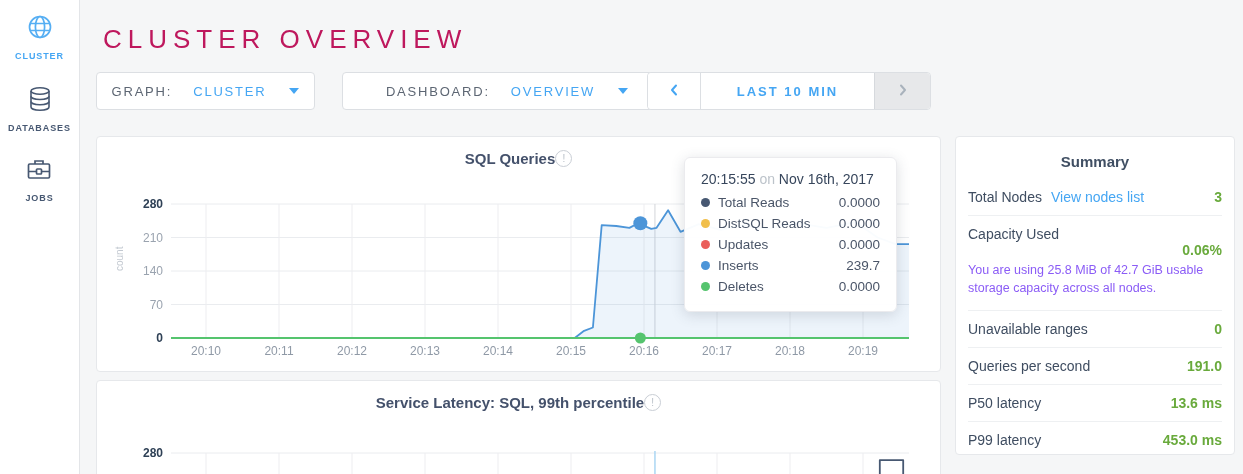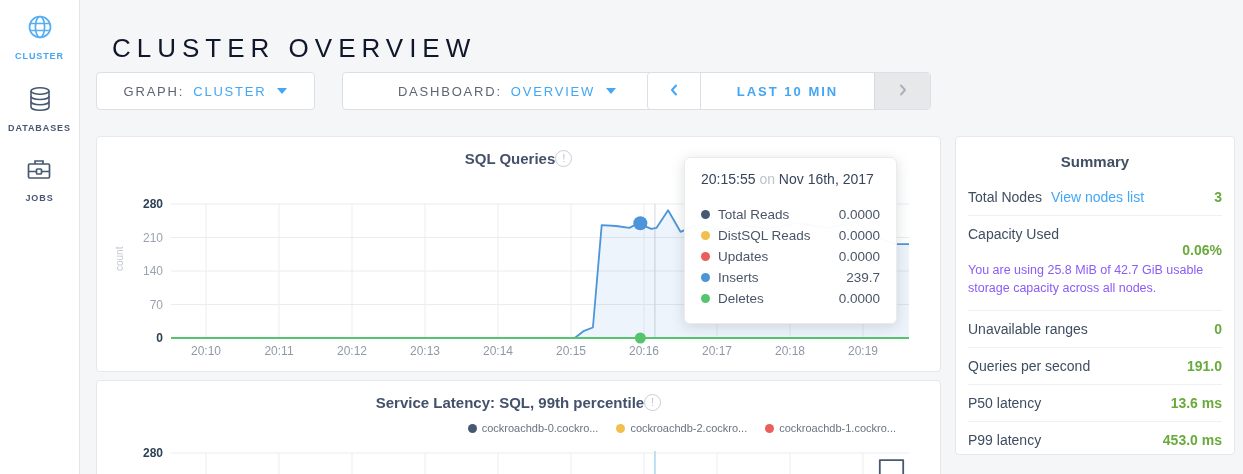--- a/index.html
+++ b/index.html
@@ -9,27 +9,27 @@
   
   .sidebar{position:absolute;left:0;top:0;width:80px;height:100%;background:#fff;
            border-right:1px solid #e3e5e8;display:flex;flex-direction:column;align-items:center;
            padding-top:13px;box-sizing:border-box;z-index:3;}
   .nav-item{display:flex;flex-direction:column;align-items:center;gap:6px;margin-bottom:24px;
             cursor:pointer;text-decoration:none;}
   .nav-label{font-size:9px;font-weight:bold;letter-spacing:.9px;color:#475872;}
   .nav-item.active .nav-label{color:#45a6f3;}
 
   
-  .page-title{position:absolute;left:96px;top:17px;margin:16px;font-size:26px;font-weight:500;
-              letter-spacing:6px;color:#0f172a;}
+  .page-title{position:absolute;left:96px;top:17px;margin:7px;font-size:26px;font-weight:500;
+              letter-spacing:6px;color:#be185d;}
 
   
   .ctrl{position:absolute;top:72px;height:38px;background:#fff;border:1px solid #dcdfe3;
         border-radius:4px;box-sizing:border-box;display:flex;align-items:center;justify-content:center;gap:22px;}
-  .dropdown{gap:9px;cursor:pointer;}
+  .dropdown{gap:21px;cursor:pointer;}
   .dd-graph{left:96px;width:219px;}
   .dd-dash{left:342px;width:330px;}
   .dd-label{font-size:13px;color:#5d6673;letter-spacing:1.8px;}
   .dd-value{font-size:13px;color:#45a6f3;letter-spacing:1.8px;}
   .caret{width:0;height:0;border-left:5px solid transparent;border-right:5px solid transparent;
          border-top:6px solid #45a6f3;margin-left:2px;}
   .timewindow{left:647px;width:284px;padding:0;overflow:hidden;align-items:stretch;}
   .tw-btn{width:53px;border:none;background:#fff;display:flex;align-items:center;
           justify-content:center;cursor:pointer;padding:0;}
   .tw-prev{border-right:1px solid #dcdfe3;border-radius:3px 0 0 3px;}
@@ -51,21 +51,21 @@
   svg text{font-family:"Liberation Sans",sans-serif;}
 
   .legend{position:absolute;top:41px;right:44px;display:flex;gap:18px;align-items:center;z-index:2;}
   .legend-item{display:flex;align-items:center;gap:5px;font-size:11px;color:#6a7380;}
   .ldot{width:9px;height:9px;border-radius:50%;flex:none;}
 
   
   .tooltip{position:absolute;left:587px;top:20px;width:213px;background:rgba(255,255,255,.97);
            border:1px solid #ebebee;border-radius:6px;box-shadow:0 3px 14px rgba(60,70,90,.18);
            padding:13px 16px 11px;box-sizing:border-box;z-index:5;}
-  .tt-head{font-size:14px;color:#37465c;margin-bottom:20px;}
+  .tt-head{font-size:14px;color:#37465c;margin-bottom:8px;}
   .tt-on{color:#bcc3ca;}
   .tt-row{display:flex;align-items:center;gap:8px;margin:6px 0;font-size:13.5px;color:#4a5568;text-align:right;}
   .dot{width:9px;height:9px;border-radius:50%;flex:none;}
   .tt-value{margin-left:auto;}
 
   
   .summary{left:955px;top:136px;width:280px;height:319px;padding:0 12px;}
   .sum-title{text-align:center;font-size:15px;color:#404f63;margin:16px 0 9px;font-weight:bold;}
   .sum-row{display:flex;align-items:baseline;padding:10px 0;border-top:1px solid #eef0f2;
            font-size:14px;color:#3f4d61;text-align:right;}
@@ -225,34 +225,20 @@
         <span class="tt-value">0.0000</span>
       </div>
     </div>
   </section>
 
   <section class="card card2">
     <div class="chart-title-row">
       <span class="chart-title">Service Latency: SQL, 99th percentile</span>
       <span class="info-icon"></span>
     </div>
-    <div class="legend">
-      <span class="legend-item">
-        <span class="ldot" style="background: rgb(71, 88, 114);"></span>
-        <span>cockroachdb-0.cockro...</span>
-      </span>
-      <span class="legend-item">
-        <span class="ldot" style="background: rgb(241, 191, 75);"></span>
-        <span>cockroachdb-2.cockro...</span>
-      </span>
-      <span class="legend-item">
-        <span class="ldot" style="background: rgb(234, 95, 91);"></span>
-        <span>cockroachdb-1.cockro...</span>
-      </span>
-    </div>
     <svg id="chart2" class="plot" width="845" height="112" viewBox="0 0 845 112">
         <line x1="74" y1="72" x2="812" y2="72" stroke="#eaecef"></line>
         <text x="66" y="76" text-anchor="end" font-size="12" font-weight="700" fill="#2f4156">280</text>
         <line x1="109" y1="72" x2="109" y2="112" stroke="#ededf0"></line>
         <line x1="182" y1="72" x2="182" y2="112" stroke="#ededf0"></line>
         <line x1="255" y1="72" x2="255" y2="112" stroke="#ededf0"></line>
         <line x1="328" y1="72" x2="328" y2="112" stroke="#ededf0"></line>
         <line x1="401" y1="72" x2="401" y2="112" stroke="#ededf0"></line>
         <line x1="474" y1="72" x2="474" y2="112" stroke="#ededf0"></line>
         <line x1="547" y1="72" x2="547" y2="112" stroke="#ededf0"></line>

